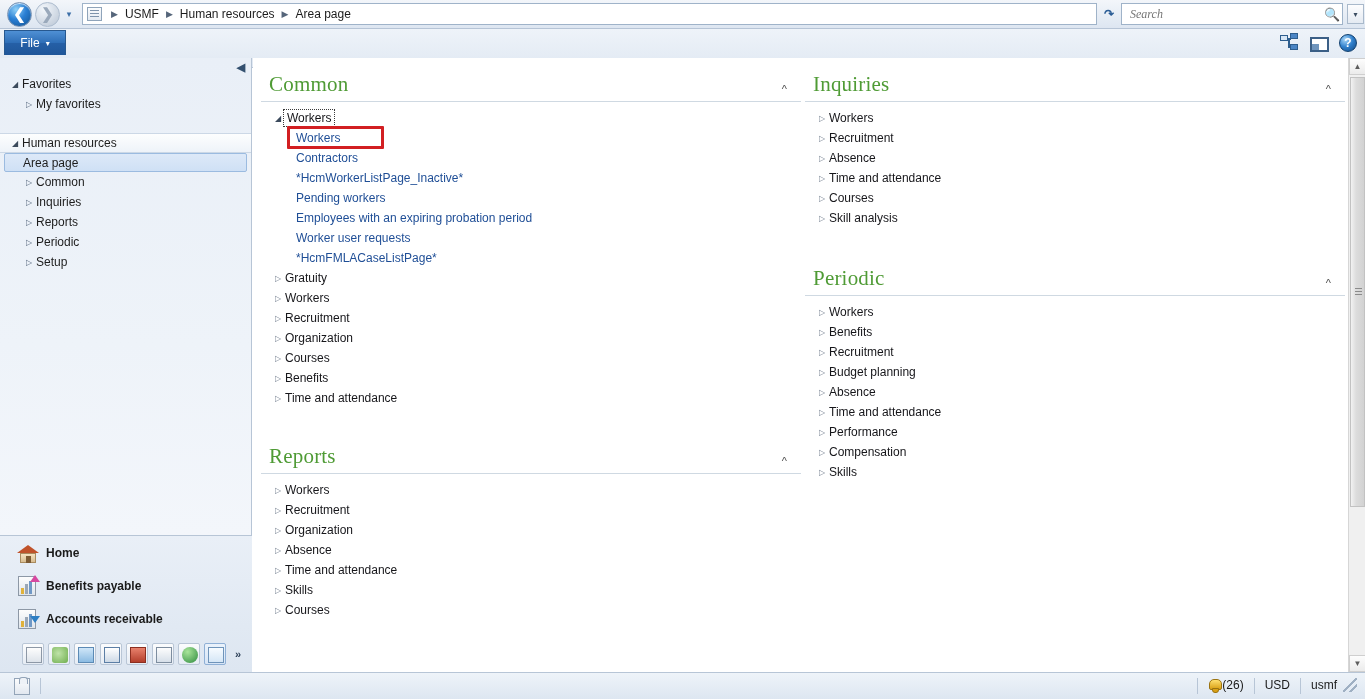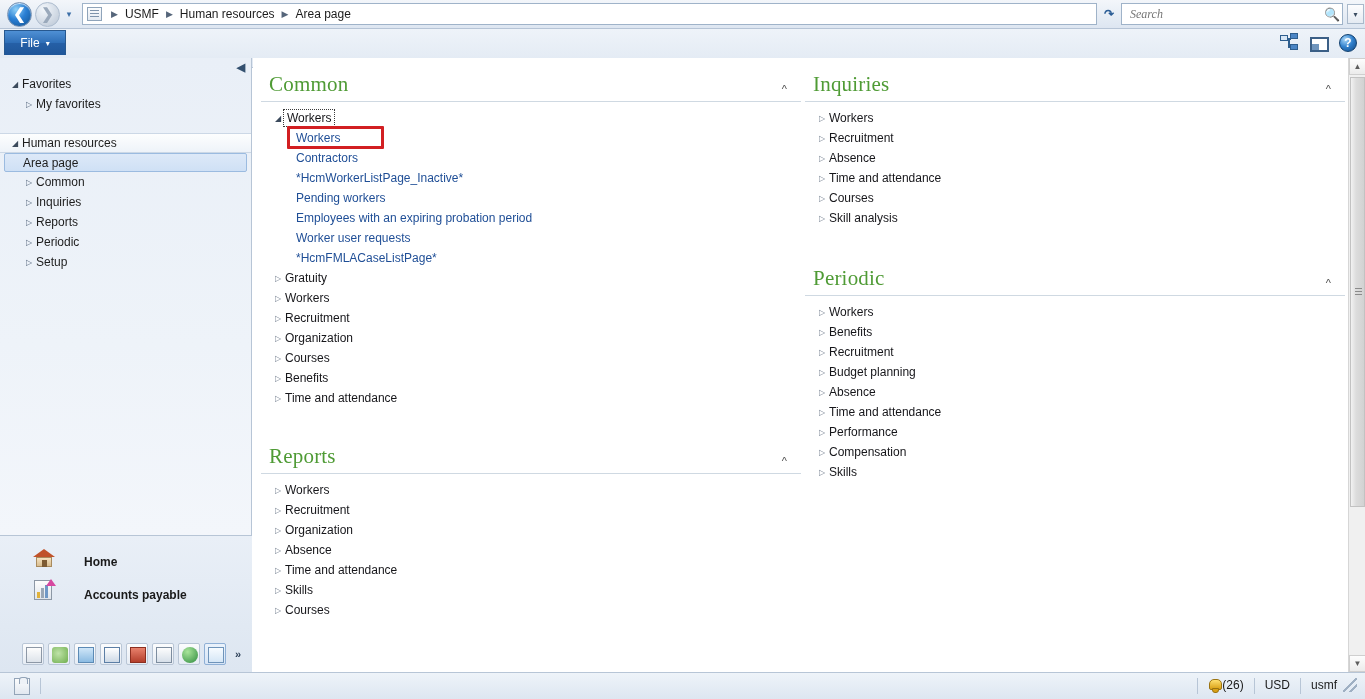--- a/index.html
+++ b/index.html
@@ -166,21 +166,21 @@
   }
   .navlabel { white-space: nowrap; }
 
   
   .modpane {
     position: absolute; left: 0; bottom: 0; width: 252px; height: 137px;
     background: linear-gradient(to bottom,#e9eff7,#dde6f1);
     border-top: 1px solid #b7c5d6;
   }
   .modrow {
-    height: 33px; display: flex; align-items: flex-end; gap: 28px; padding-left: 32px;
+    height: 33px; display: flex; align-items: center; gap: 6px; padding-left: 16px;
     font-size: 12px; font-weight: bold; color: #1a1a1a;
   }
   .modicon { width: 24px; height: 24px; position: relative; flex: 0 0 auto; }
   
   .ic-home .roof {
     position:absolute; left:1px; top:4px; width:0; height:0;
     border-left: 11px solid transparent; border-right: 11px solid transparent;
     border-bottom: 8px solid #c0522a;
   }
   .ic-home .body {
@@ -439,21 +439,31 @@
       <span>Home</span>
     </div>
     <div class="modrow">
       <span class="modicon ic-chart">
         <i class="pg"></i>
           <i class="bar b1"></i>
           <i class="bar b2"></i>
           <i class="bar b3"></i>
           <i class="arrow up"></i>
       </span>
-      <span>Accounts payable</span>
+      <span>Benefits payable</span>
+    </div>
+    <div class="modrow">
+      <span class="modicon ic-chart">
+        <i class="pg"></i>
+          <i class="bar b1"></i>
+          <i class="bar b2"></i>
+          <i class="bar b3"></i>
+          <i class="arrow dn"></i>
+      </span>
+      <span>Accounts receivable</span>
     </div>
 
     <div class="modstrip">
       <div class="sic">
           <span style="background:linear-gradient(to bottom,#fdfdfd,#dde3ea);border:1px solid #8d98a6;"></span>
         </div>
       <div class="sic">
           <span style="background:radial-gradient(circle at 40% 40%,#bfe3a8,#6fae4e);border-radius:3px;"></span>
         </div>
       <div class="sic">

